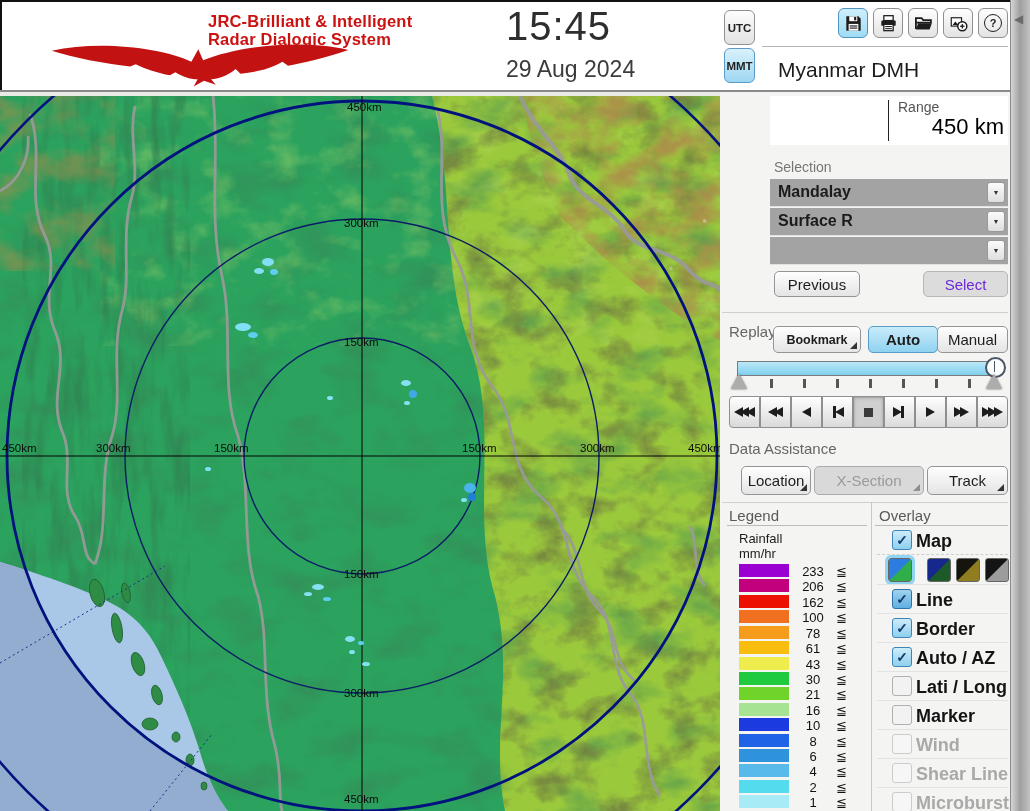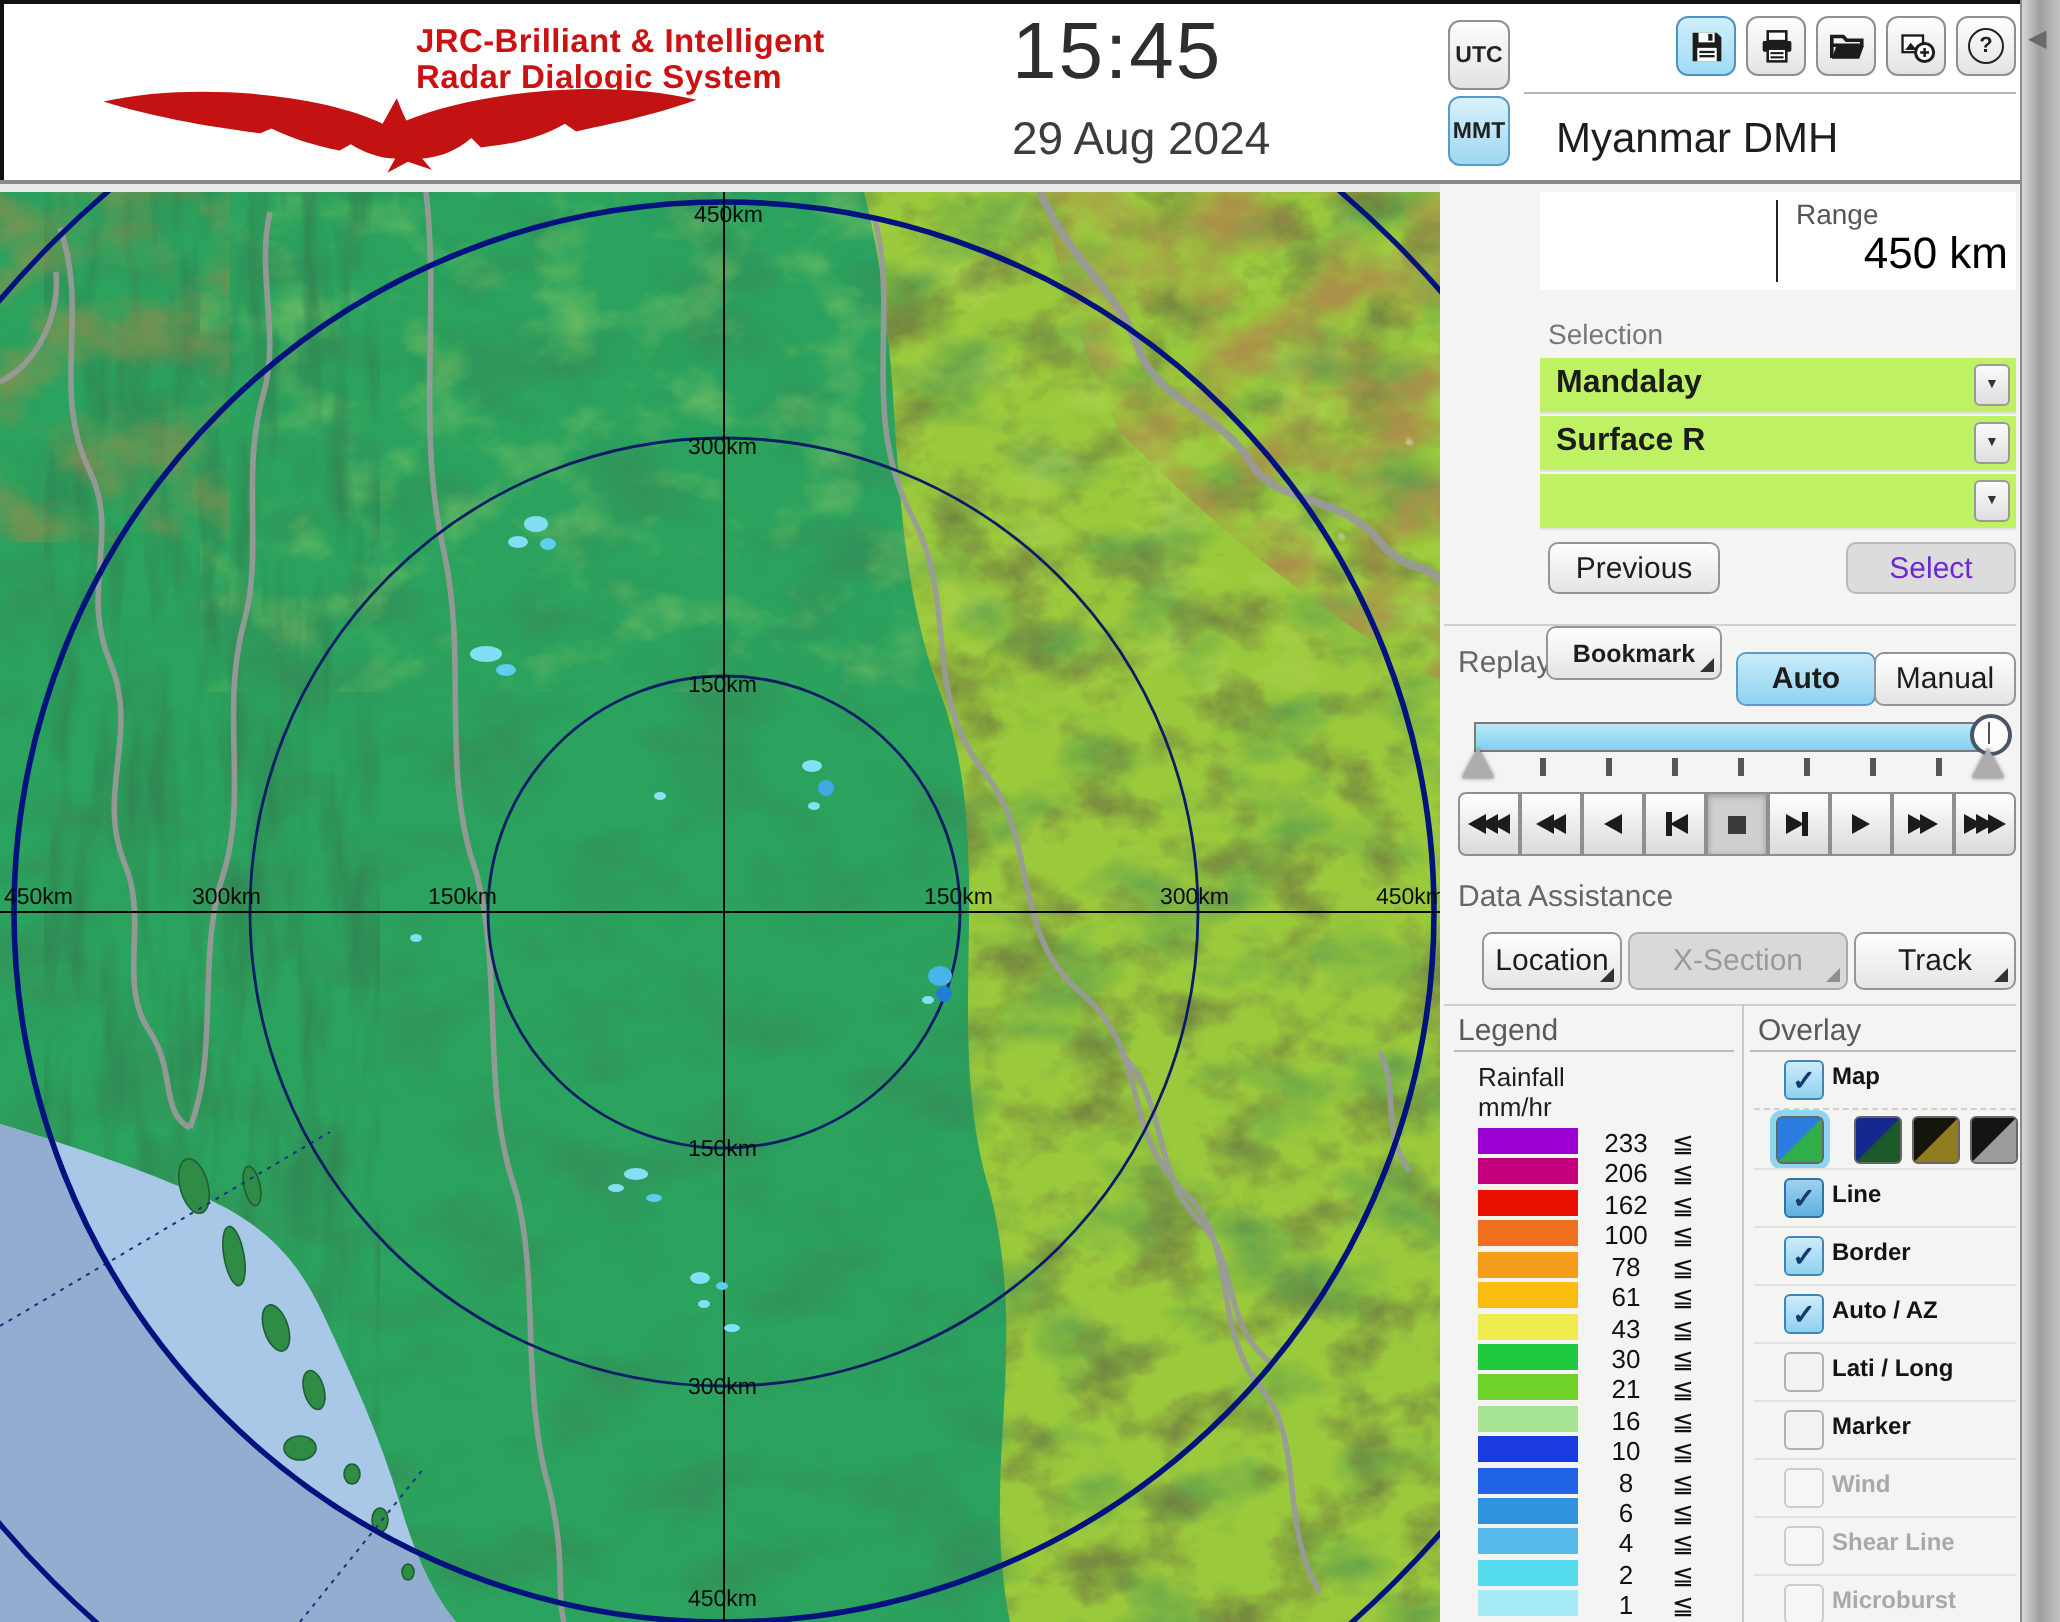--- a/index.html
+++ b/index.html
@@ -36,21 +36,21 @@
   #panel{position:absolute;left:720px;top:92px;width:290px;height:719px;background:#f4f4f2}
   .sep{position:absolute;background:#cfcfcf;height:1px}
   .seclabel{font-size:15px;color:#666}
   .btn{border:1px solid #959595;border-radius:5px;background:linear-gradient(#fefefe,#e4e4e4);
        font-size:15px;color:#1d1d1d;display:flex;align-items:center;justify-content:center;padding:0;position:absolute}
   .btn.blue{background:linear-gradient(#c9ecfa,#8fd2f0);border-color:#5a9bc8;font-weight:bold}
   .btn.dis{background:#d9d9d9;color:#9a9a9a;border-color:#ababab}
   .btn.dis2{background:#dcdcdc;color:#6d28d9;border-color:#b8b8b8}
   .corner{position:absolute;right:3px;bottom:3px;width:0;height:0;border-left:7px solid transparent;border-bottom:7px solid #333}
   .corner.g{border-bottom-color:#8f8f8f}
-  .ddrow{position:absolute;left:770px;width:238px;height:27px;background:#bef264;border-bottom:1px solid #e2e2e2}
+  .ddrow{position:absolute;left:770px;width:238px;height:27px;background:#a3a3a3;border-bottom:1px solid #e2e2e2}
   .ddtext{position:absolute;left:8px;top:4px;font-size:16px;font-weight:600;color:#1b1b1b}
   .ddarrow{position:absolute;right:3px;top:3px;width:18px;height:21px;border:1px solid #999;border-radius:3px;
            background:linear-gradient(#fbfbfb,#dedede);font-size:7px;color:#333;display:flex;align-items:center;justify-content:center;padding:0}
   
   .rtrack{position:absolute;left:737px;top:361px;width:256px;height:13px;border:1px solid #7a7a7a;
           background:linear-gradient(#bce8f7,#7fd0ee)}
   .rthumb{position:absolute;left:985px;top:357px;width:17px;height:17px;border:2px solid #4a5668;border-radius:50%;background:#fdfdfd}
   .rthumb:after{content:"";position:absolute;left:7px;top:2px;width:1px;height:11px;background:#4a5668}
   .tick{position:absolute;top:379px;width:3px;height:9px;background:#555}
   .stri{position:absolute;width:0;height:0;border-left:8px solid transparent;border-right:8px solid transparent;
@@ -60,21 +60,21 @@
   .pb.pressed{background:#cfcfcf;box-shadow:inset 0 1px 3px #999}
   .tl{width:0;height:0;border-top:5.5px solid transparent;border-bottom:5.5px solid transparent;border-right:9px solid #1c1c1c;margin:0 -1.5px}
   .tr{width:0;height:0;border-top:5.5px solid transparent;border-bottom:5.5px solid transparent;border-left:9px solid #1c1c1c;margin:0 -1.5px}
   .vb{width:2.5px;height:12px;background:#1c1c1c;margin:0 1px}
   .sqg{width:9px;height:9px;background:#3a3a3a}
   
   .lhead{font-size:15px;color:#5a5a5a}
   .lsub{font-size:13px;color:#1d1d1d}
   .lval{font-size:13px;color:#111;text-align:center}
   .lsw{position:absolute;width:50px;height:13px}
-  .ovlabel{font-size:12px;font-weight:600;color:#141414}
+  .ovlabel{font-size:18px;font-weight:600;color:#141414}
   .ovlabel.dis{color:#a9a9a9;font-weight:600}
   .cb{position:absolute;width:18px;height:18px;border:1px solid #b0b0b0;border-radius:3px;background:#f2f2f2;
       display:flex;align-items:center;justify-content:center;font-size:14px;font-weight:bold;color:#173a6e}
   .cb.on{background:linear-gradient(#cdecfa,#8fd0ee);border-color:#3f85b8}
   .cb.on2{background:linear-gradient(#9fd2ef,#5fb0e0);border-color:#2f74a8}
   .cb.off .chk,.cb.dis .chk{visibility:hidden}
   .cb.dis{border-color:#cccccc;background:#f6f6f6}
   .swatch{position:absolute;top:558px;width:22px;height:22px;border:1px solid #666;border-radius:3px}
   .swatch.sel{outline:3px solid #8fd4f0;outline-offset:0px}
   .ovsep{position:absolute;left:877px;width:131px;height:1px;background:#e2e2e2}
@@ -351,21 +351,21 @@
   <button class="ddarrow">
       <span>▼</span>
     </button>
 </div>
 <button class="btn" style="left:774px;top:271px;width:86px;height:26px">Previous</button>
 <button class="btn dis2" style="left:923px;top:271px;width:85px;height:26px">Select</button>
 
 <div class="sep" style="left:722px;top:312px;width:286px"></div>
 
 <span class="abs seclabel" style="left:729px;top:323px">Replay</span>
-<button class="btn" style="left:773px;top:313px;width:88px;height:27px;font-size:12.5px;font-weight:bold">
+<button class="btn" style="left:773px;top:326px;width:88px;height:27px;font-size:12.5px;font-weight:bold">
   <span>Bookmark</span>
   <span class="corner"></span>
 </button>
 <button class="btn blue" style="left:868px;top:326px;width:70px;height:27px">Auto</button>
 <button class="btn" style="left:937px;top:326px;width:71px;height:27px">Manual</button>
 
 <div class="rtrack"></div>
 <div class="rthumb"></div>
 <div class="stri" style="left:731px;top:374px"></div>
 <div class="stri" style="left:986px;top:374px"></div>

